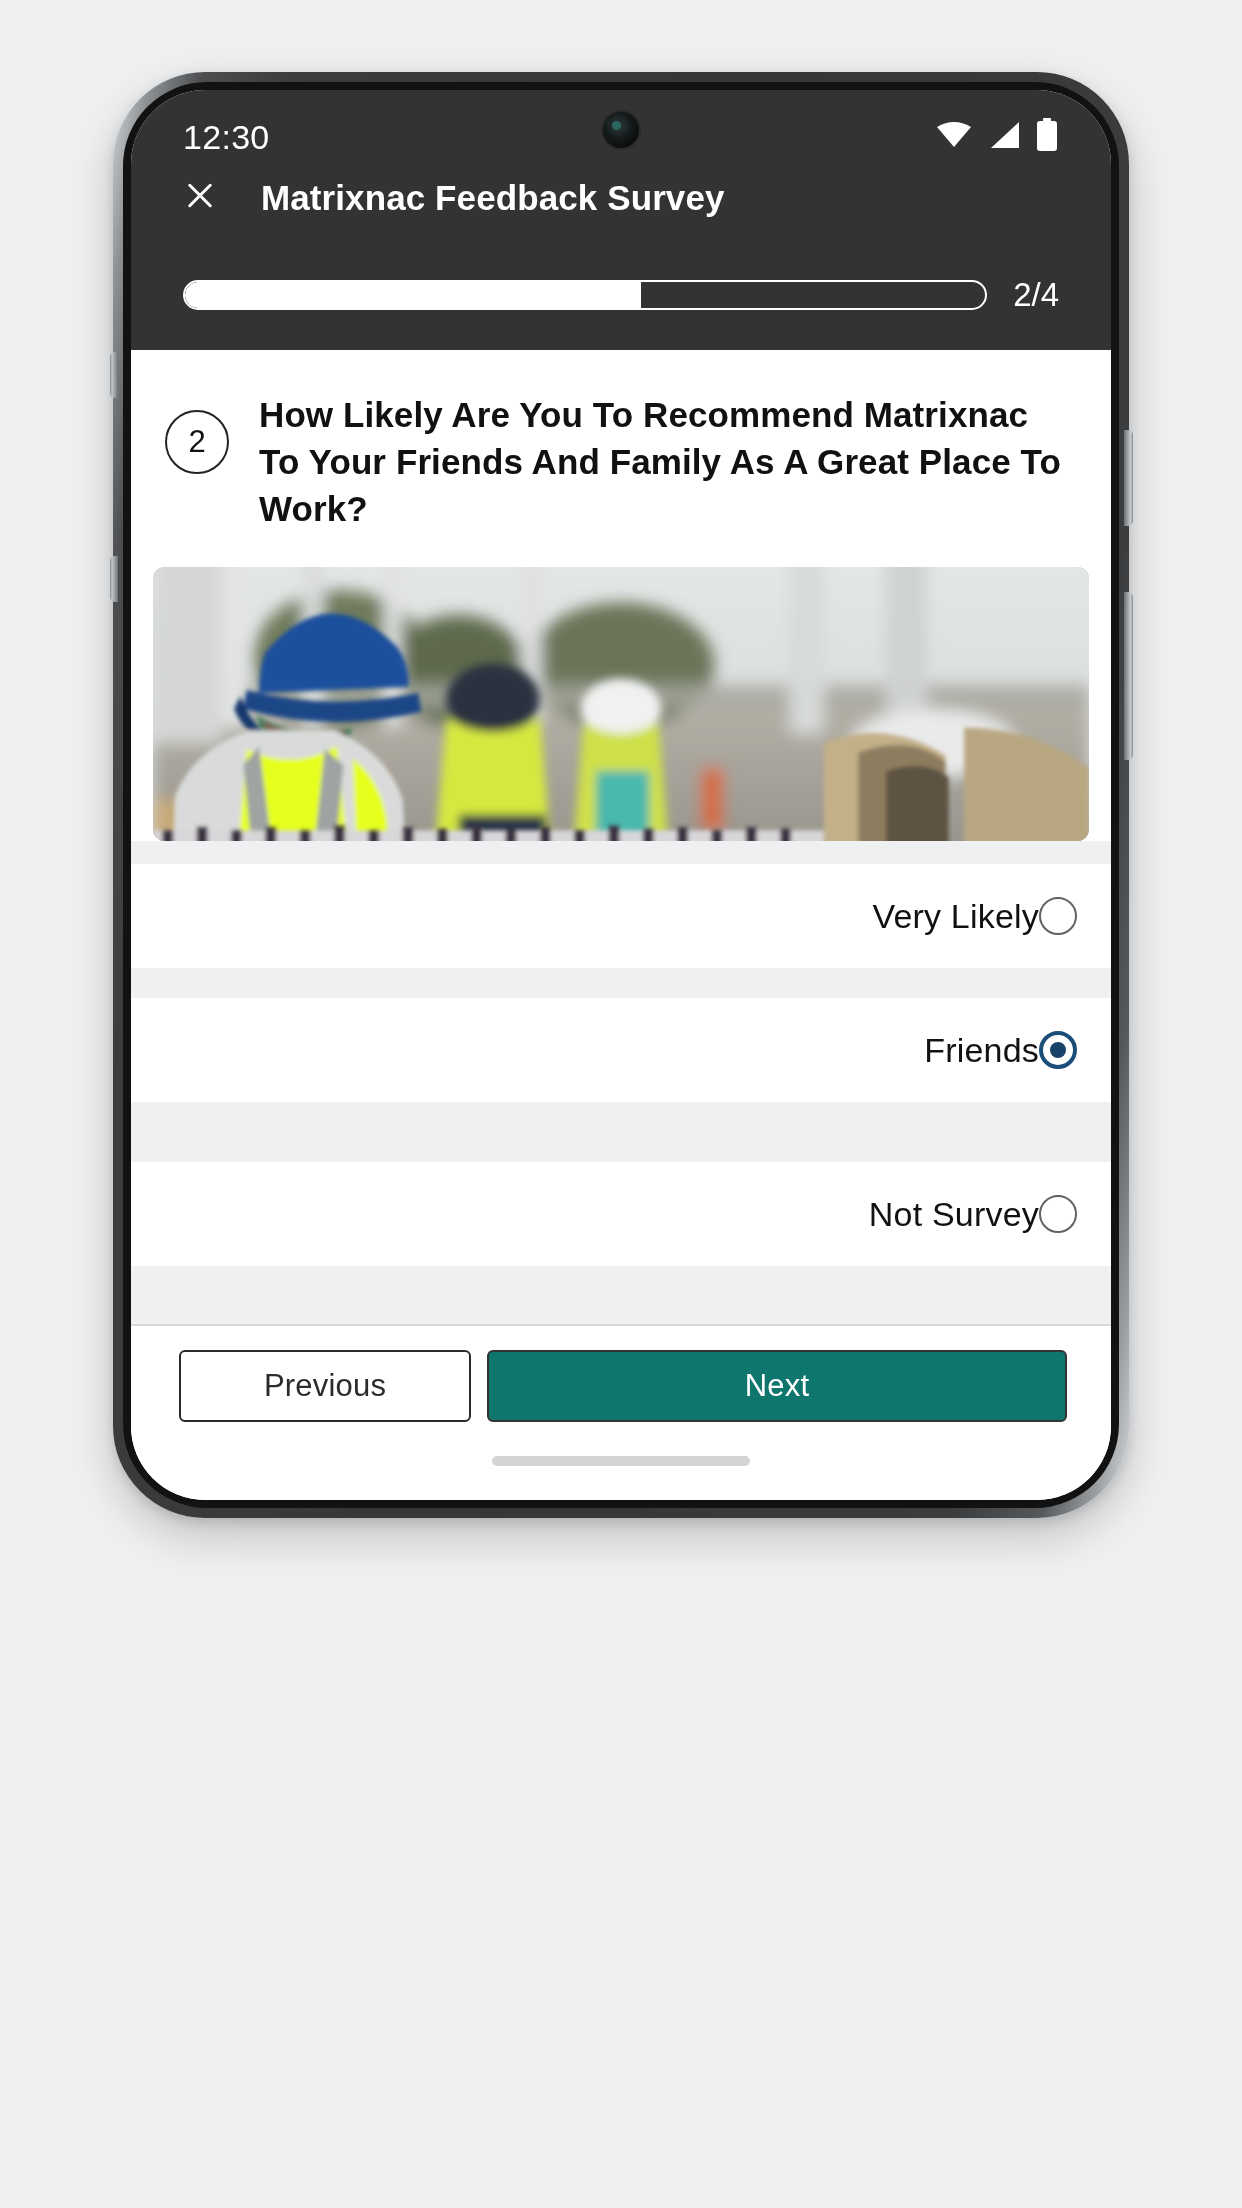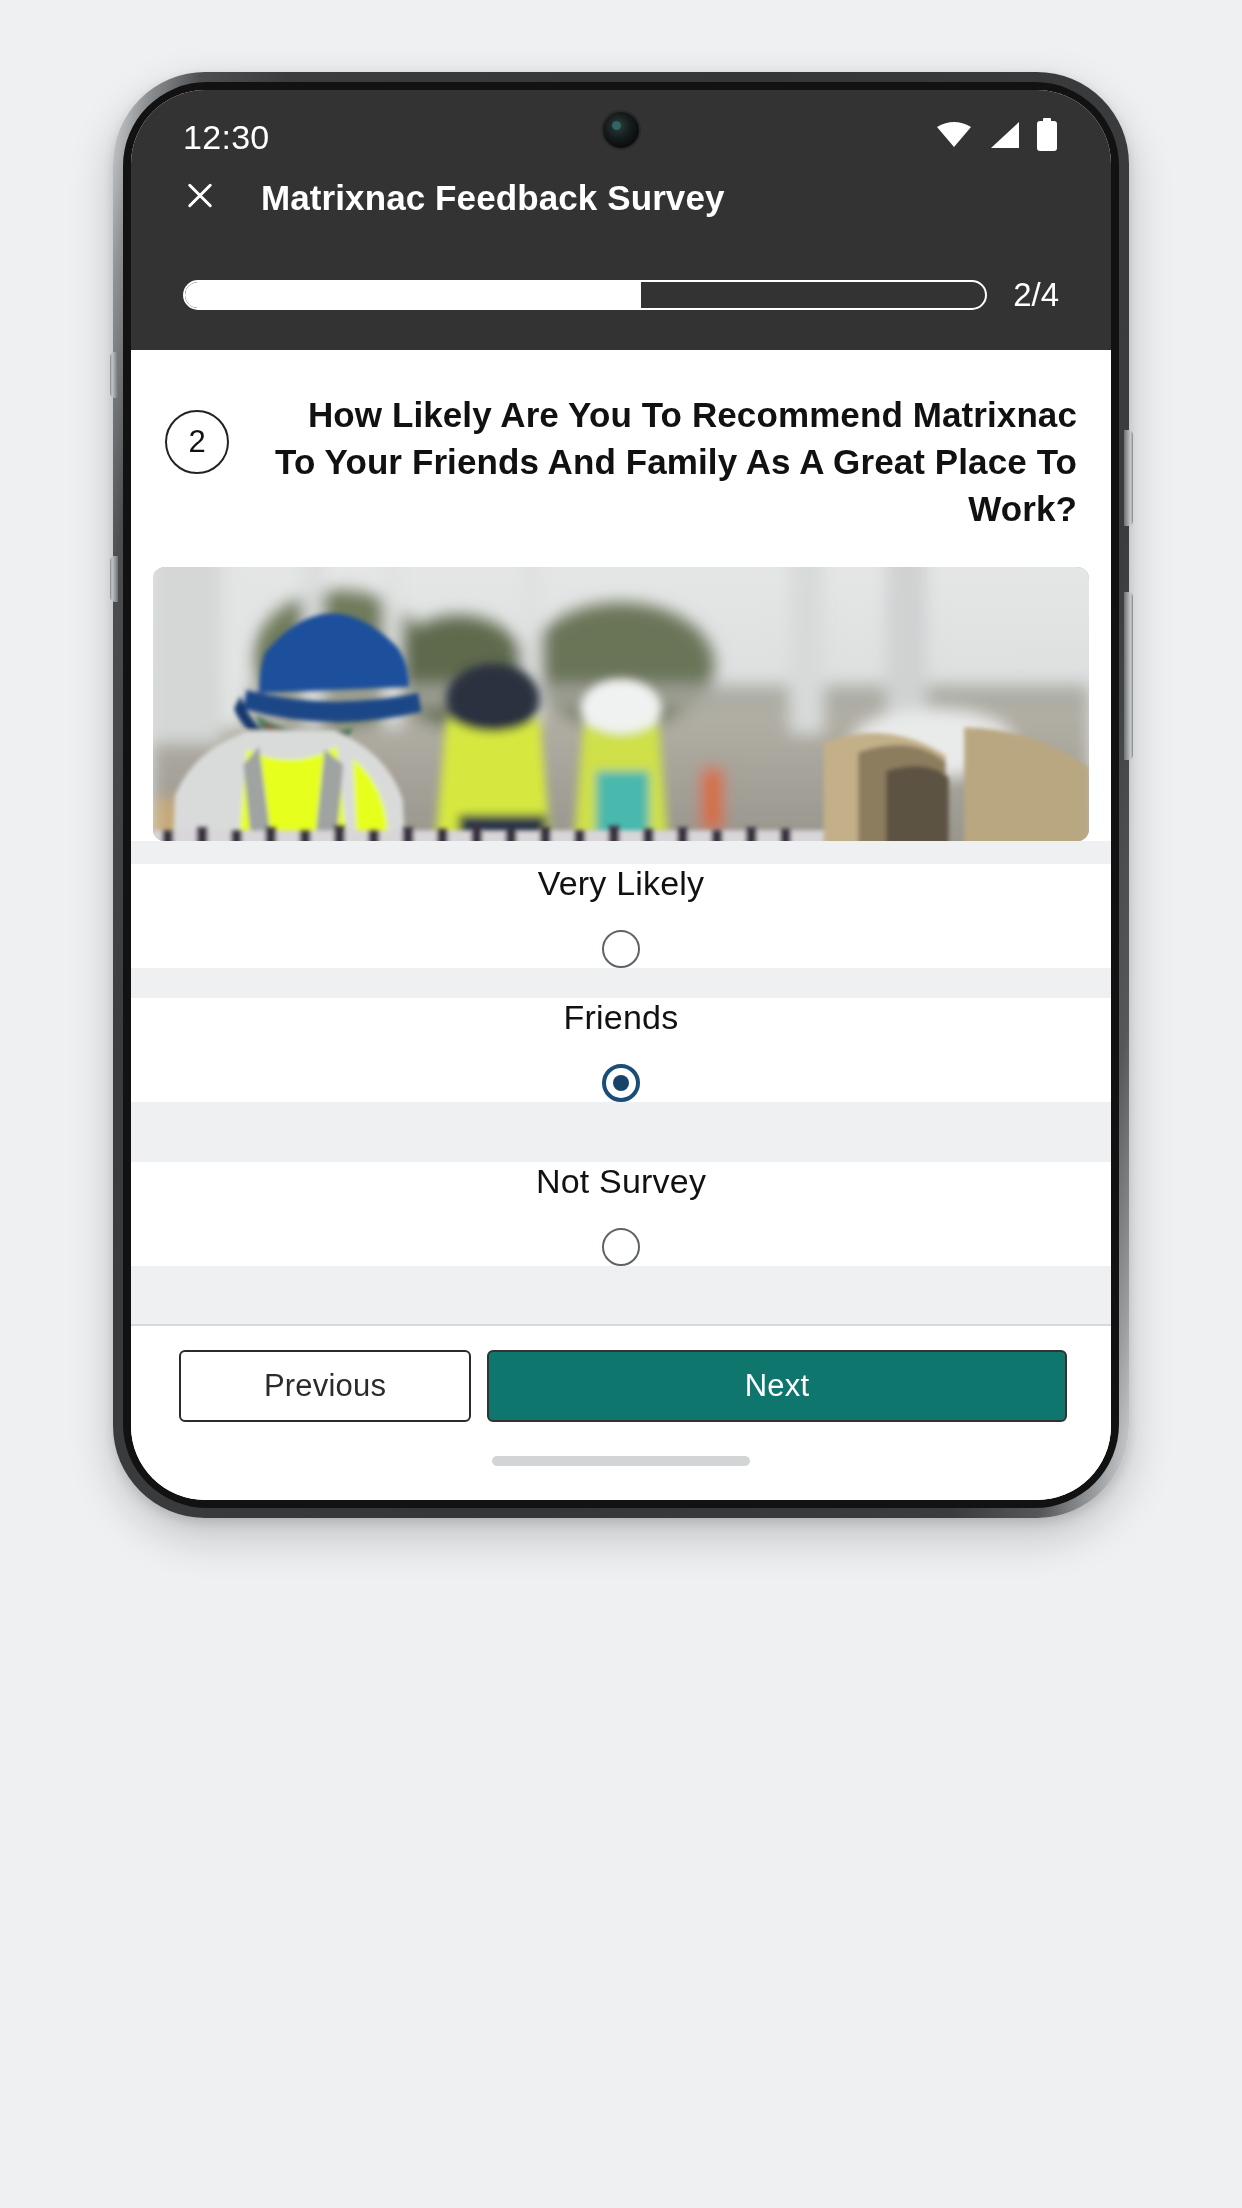--- a/index.html
+++ b/index.html
@@ -202,21 +202,20 @@
     margin-top: 18px;
     font-weight: 400;
   }
   .q-text {
     margin-left: 30px;
     color: #111111;
     font-size: 35px;
     font-weight: 700;
     line-height: 1.34;
     letter-spacing: 0.1px;
-    text-align: right;
   }
 
   
   .photo-wrap {
     margin: 34px 22px 0 22px;
     height: 400px;
     border-radius: 12px;
     overflow: hidden;
     position: relative;
     background: #9aa0a0;
@@ -226,24 +225,23 @@
   
   .band { background: #eef0f2; width: 100%; }
 
   
   .options { width: 100%; }
   .option-row {
     background: #ffffff;
     height: 104px;
     display: flex;
     align-items: center;
-    justify-content: space-between;
+    justify-content: flex-end;
     padding: 0 34px;
     cursor: pointer;
-    flex-direction: column;
   }
   .option-label {
     font-size: 34px;
     color: #111111;
     font-weight: 400;
     letter-spacing: 0.2px;
   }
   .radio {
     width: 38px; height: 38px;
     border-radius: 50%;

